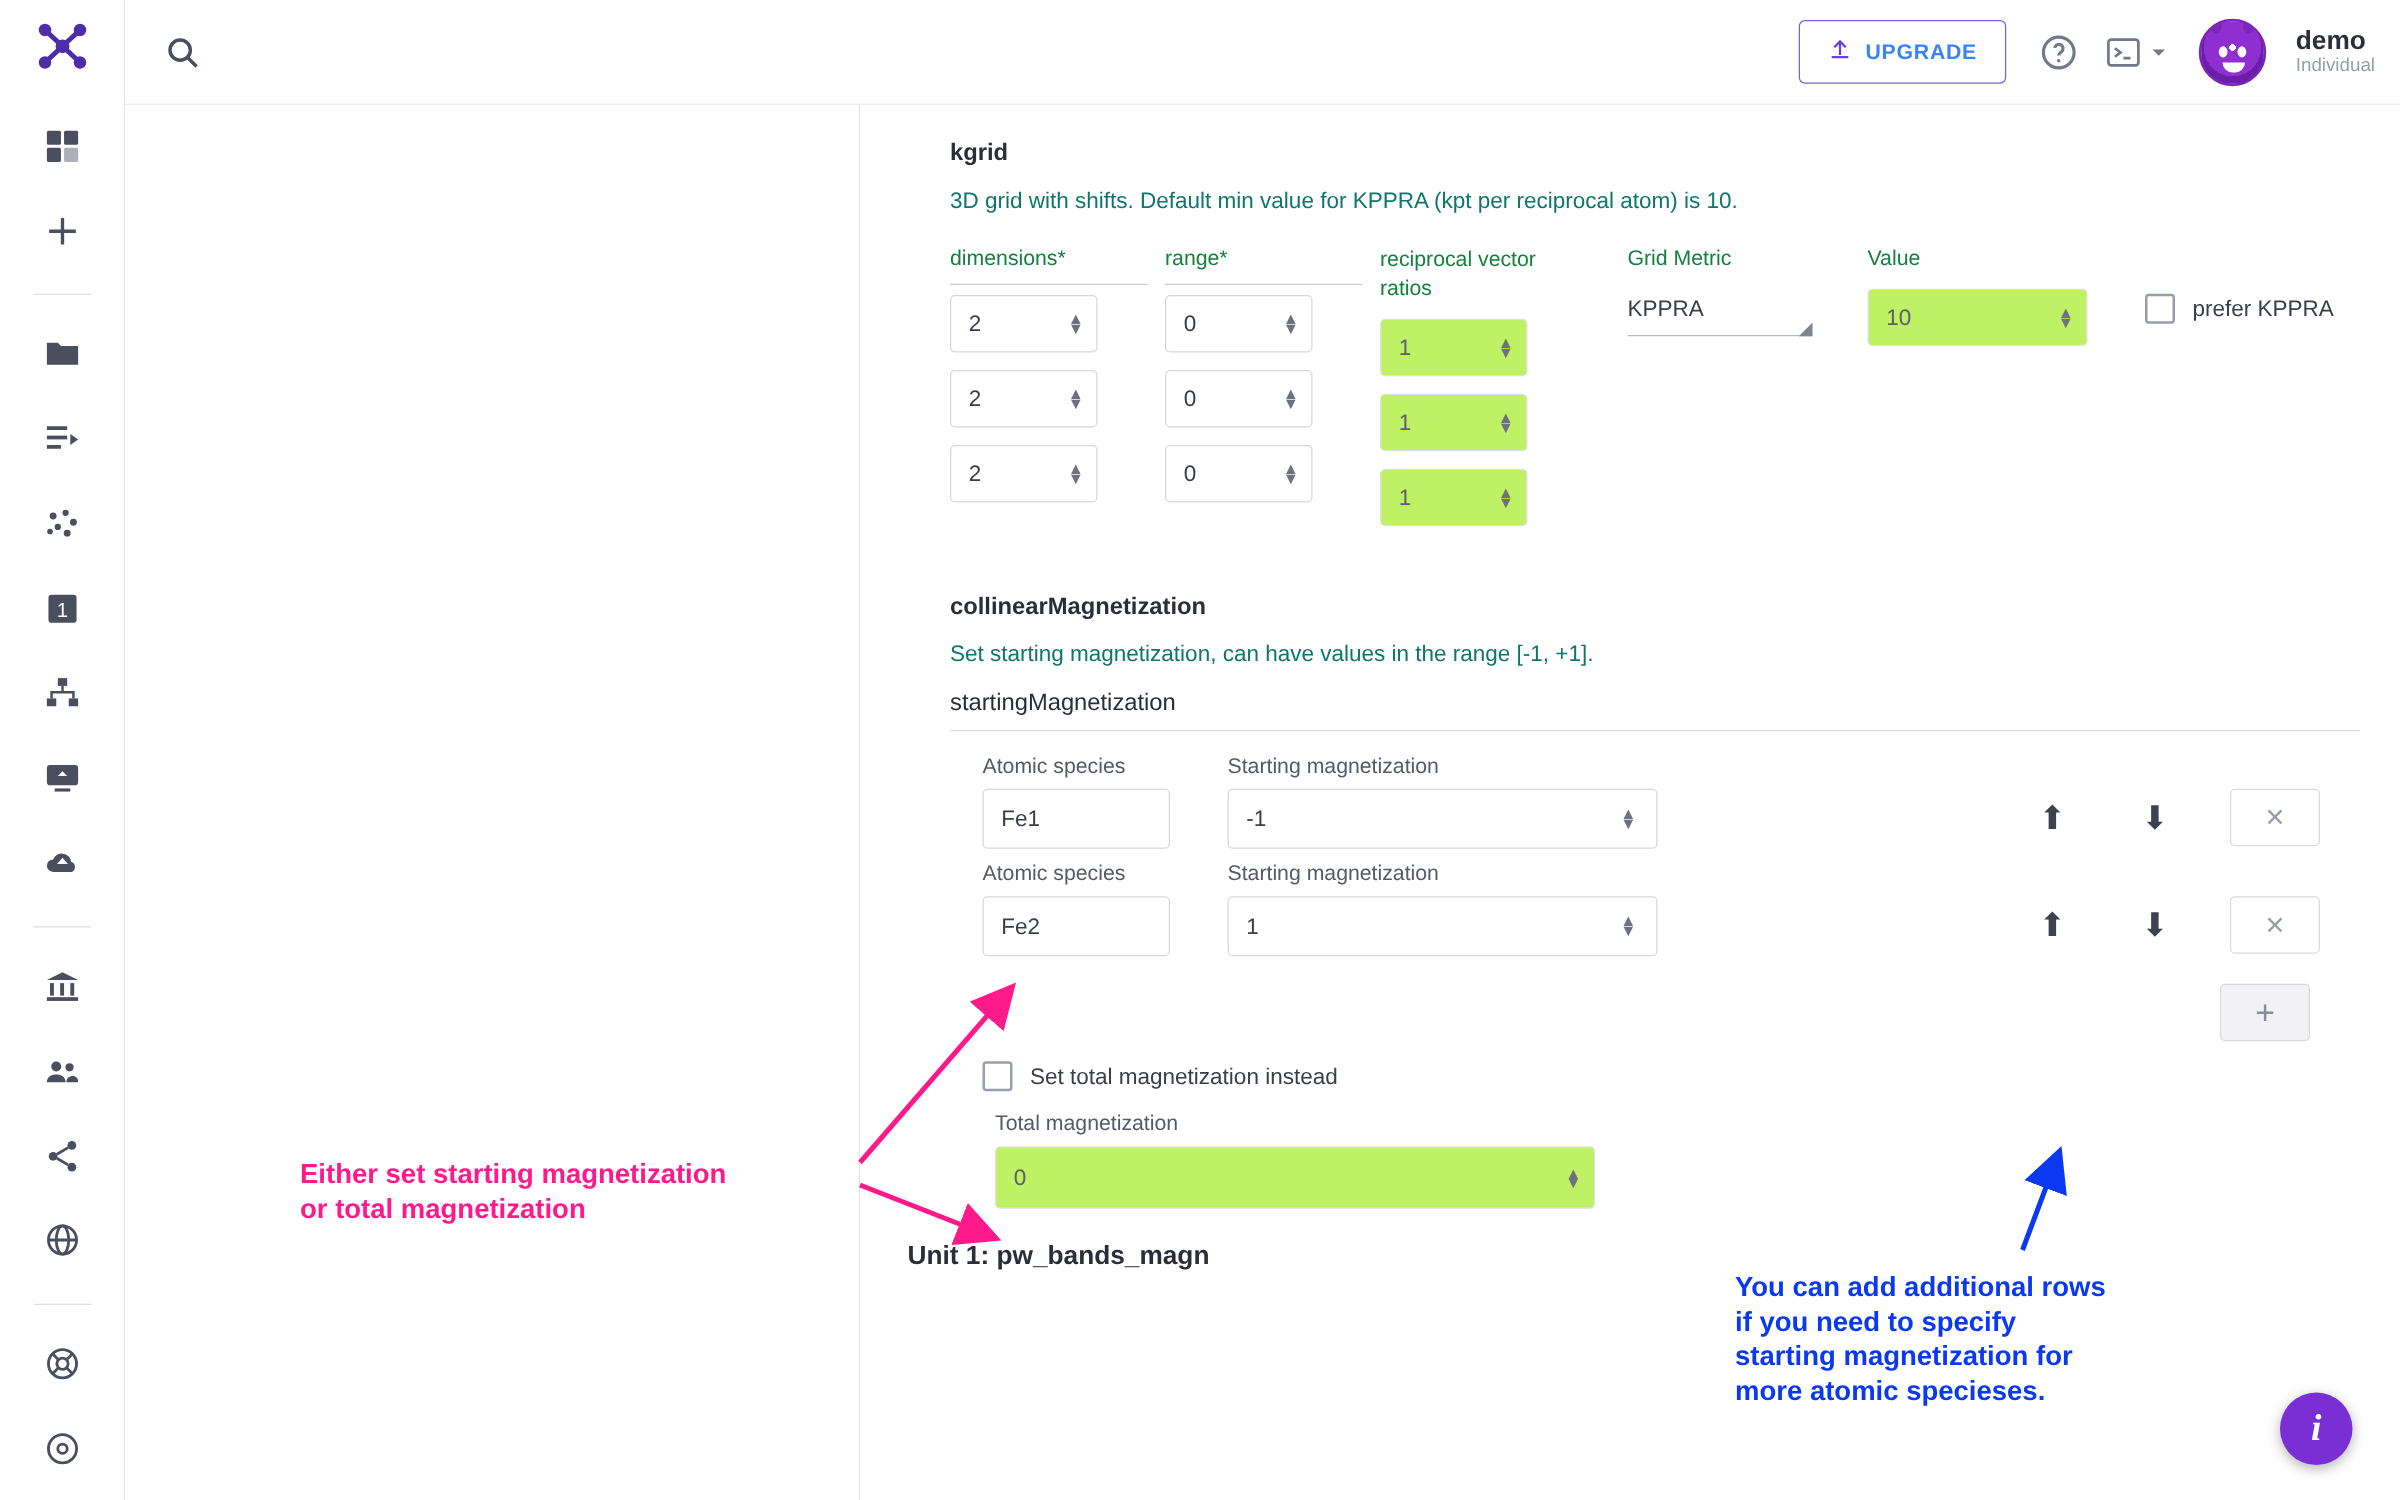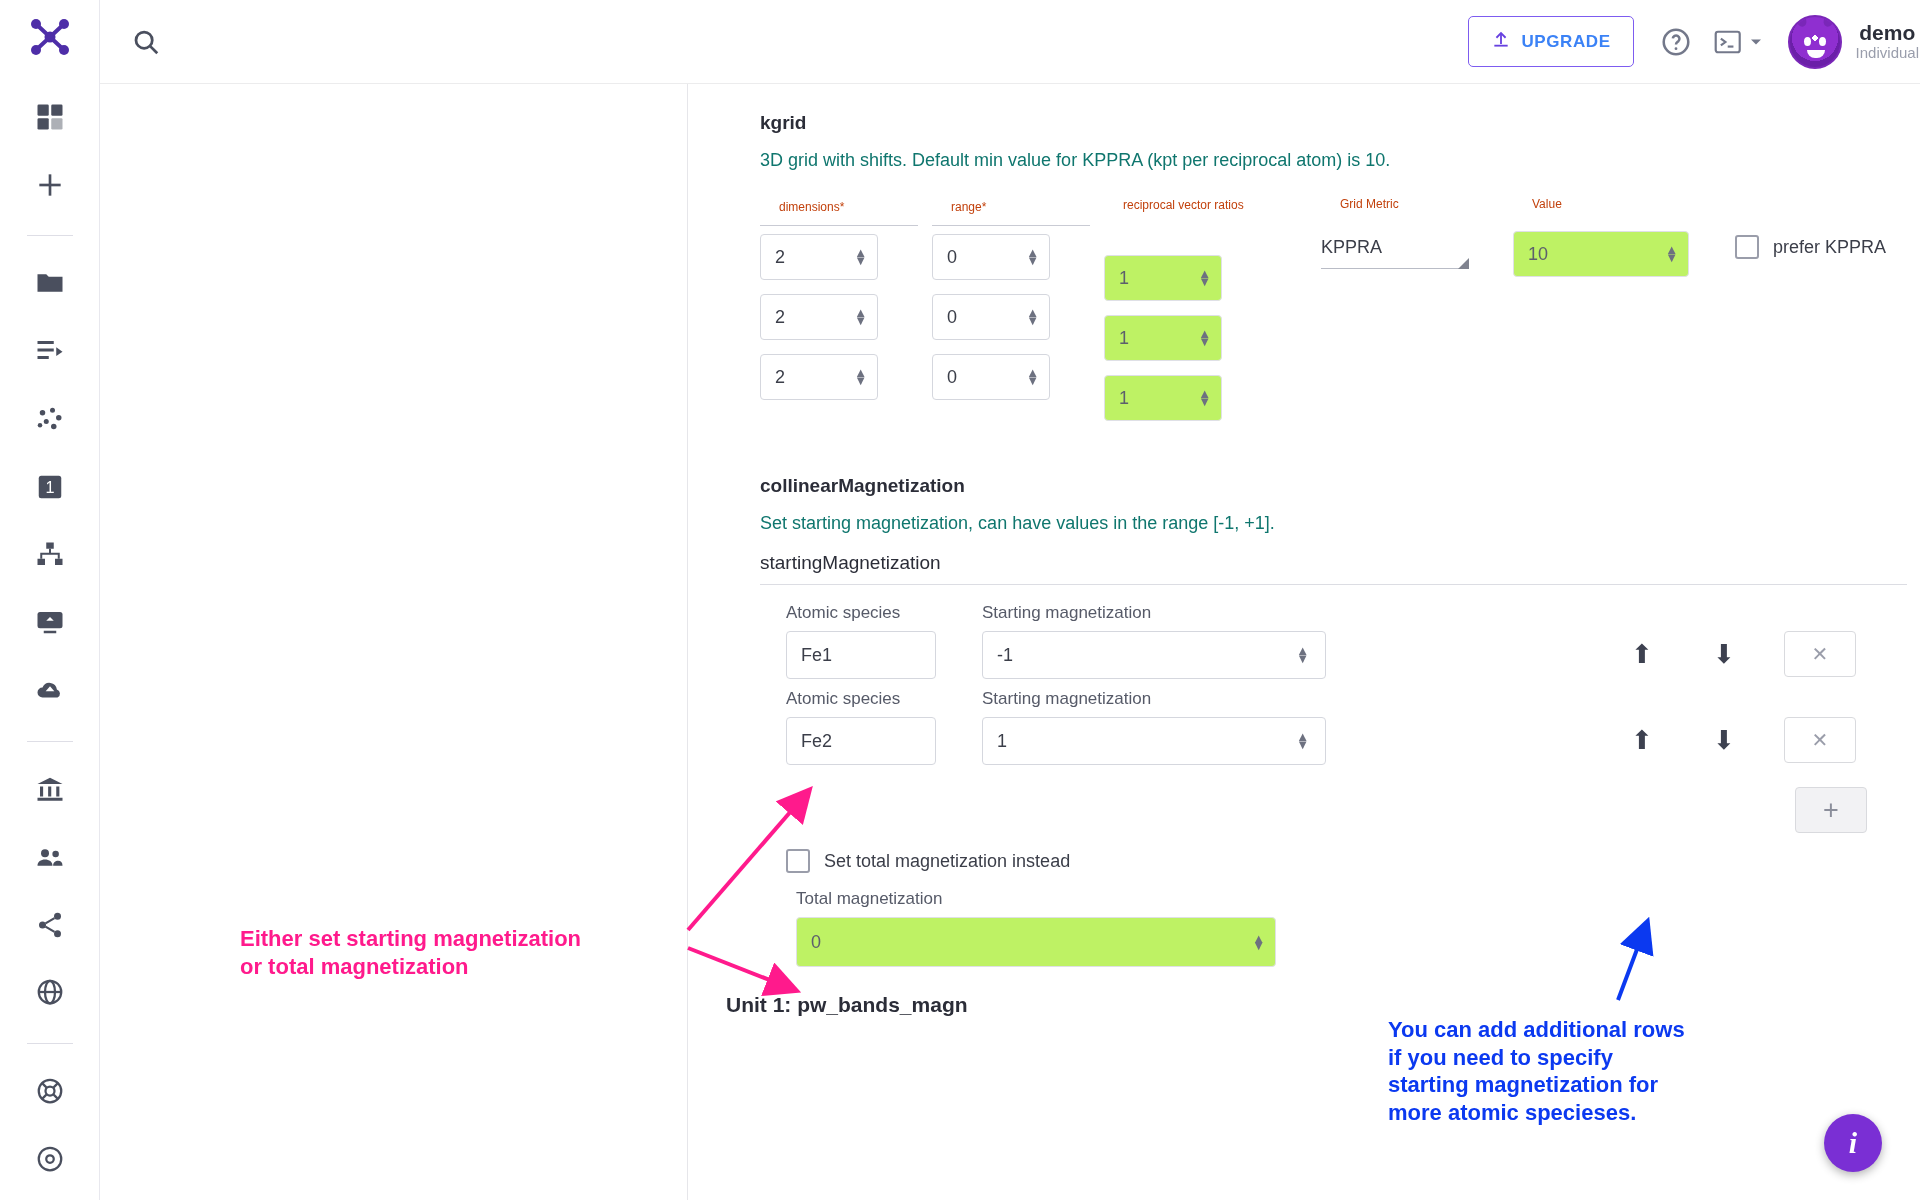--- a/index.html
+++ b/index.html
@@ -67,21 +67,21 @@
     border-radius: 5px;
     color: #3b82f6;
     font-size: 17px;
     font-weight: 600;
     letter-spacing: .6px;
     padding: 12px 22px;
     background: #fff;
   }
   .help-btn { margin-left: 26px; color: #73788a; display:flex; align-items:center;}
   .term-btn { margin-left: 22px; color: #73788a; display:flex; align-items:center; gap:4px;}
-  .avatar-wrap { margin-left: 26px; display: flex; align-items: center; gap: 14px; text-align: center; }
+  .avatar-wrap { margin-left: 26px; display: flex; align-items: center; gap: 24px; }
   .avatar {
     width: 54px; height: 54px; border-radius: 50%;
     background: radial-gradient(circle at 50% 42%, #ffffff 0 7%, #8f2fd0 7% 60%, #6b1fa8 60% 100%);
     position: relative; overflow: hidden;
     border: 2px solid #7a27b8;
   }
   .avatar .eye { position:absolute; width:7px; height:9px; background:#fff; border-radius:50%; top:20px;}
   .avatar .eye.l { left: 14px; }
   .avatar .eye.r { right: 14px; }
   .avatar .mouth { position:absolute; left: 17px; top:33px; width:18px; height:8px; background:#fff; border-radius:0 0 9px 9px;}
@@ -107,21 +107,21 @@
   }
 
   .unit-title { font-size: 21px; font-weight: 700; color: #2b2d38; margin: 0 0 28px 4px;}
   .section { padding-left: 38px; }
   .field-title { font-size: 19px; font-weight: 700; color: #2b2d38; margin-bottom: 16px;}
   .field-desc { font-size: 18px; color: #0f766e; margin-bottom: 26px;}
 
   .grid-row { display: flex; align-items: flex-start; }
   .col { margin-right: 14px; }
   .col-label {
-    font-size: 12px; color: #c2410c; margin-bottom: 6px; height: 26px; margin-left: 19px;
+    font-size: 17px; color: #15803d; margin-bottom: 6px; height: 26px;
   }
   .col-label.two { height: 52px; line-height: 1.35;}
   .underlined { border-bottom: 1px solid #c9cbd4; width: 158px; padding-bottom: 10px; margin-bottom: 8px;}
 
   .num-input {
     width: 118px; height: 46px;
     border: 1px solid #d5d7de; border-radius: 4px;
     background: #fff;
     display: flex; align-items: center;
     padding: 0 4px 0 14px;

